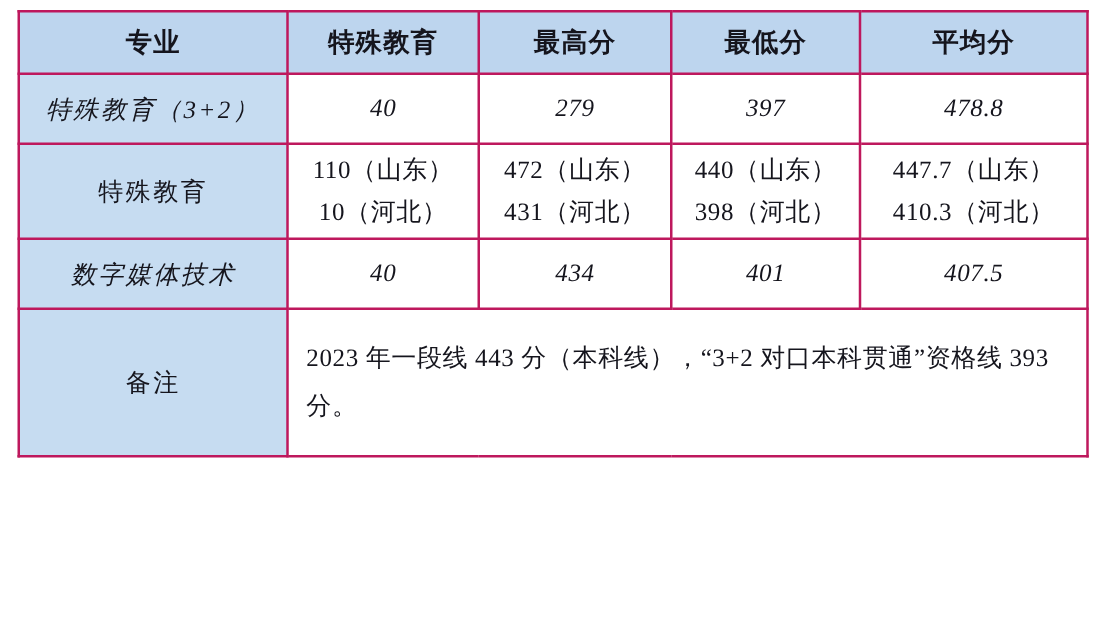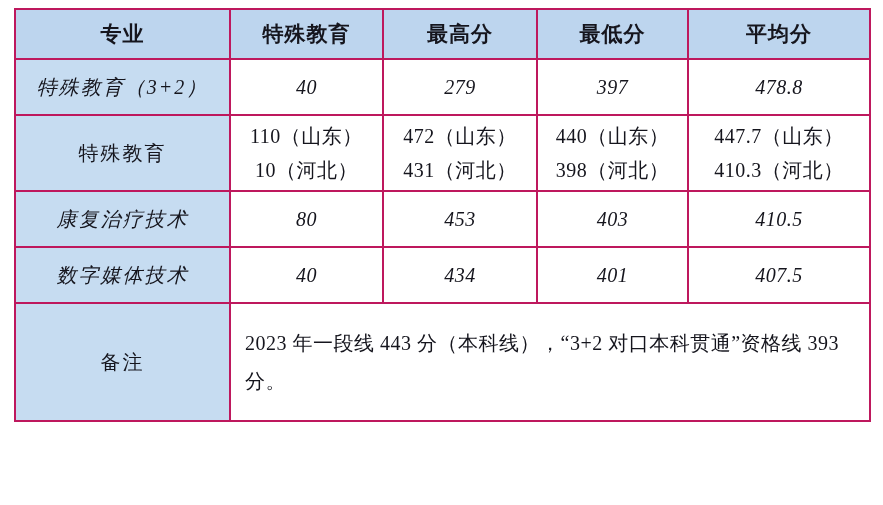--- a/index.html
+++ b/index.html
@@ -95,27 +95,20 @@
       <td>
         <div class="cell-line">440（山东）</div>
         <div class="cell-line">398（河北）</div>
       </td>
       <td>
         <div class="cell-line">447.7（山东）</div>
         <div class="cell-line">410.3（河北）</div>
       </td>
     </tr>
     <tr class="row-single">
-      <td class="major-cell">康复治疗技术</td>
-      <td>80</td>
-      <td>453</td>
-      <td>403</td>
-      <td>410.5</td>
-    </tr>
-    <tr class="row-single">
       <td class="major-cell">数字媒体技术</td>
       <td>40</td>
       <td>434</td>
       <td>401</td>
       <td>407.5</td>
     </tr>
     <tr class="row-remark">
       <td class="major-cell">备注</td>
       <td class="remark-cell" colspan="4">2023 年一段线 443 分（本科线），“3+2 对口本科贯通”资格线 393 分。</td>
     </tr>

